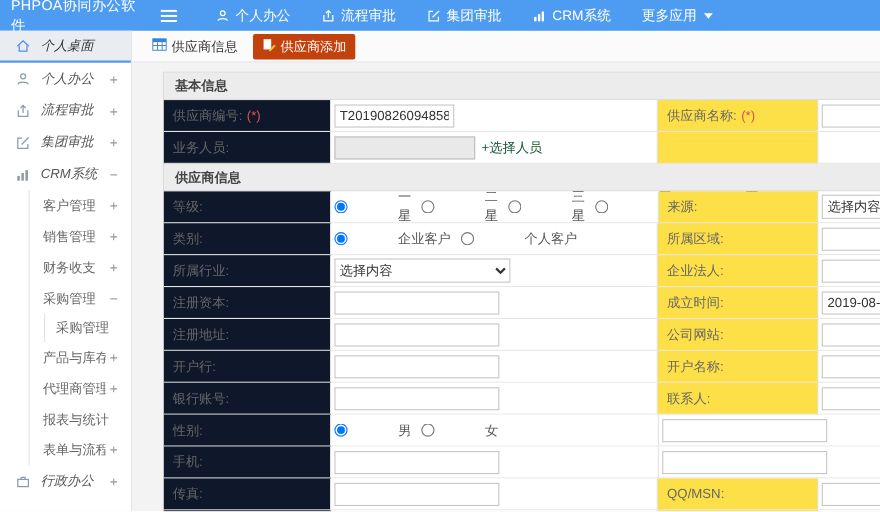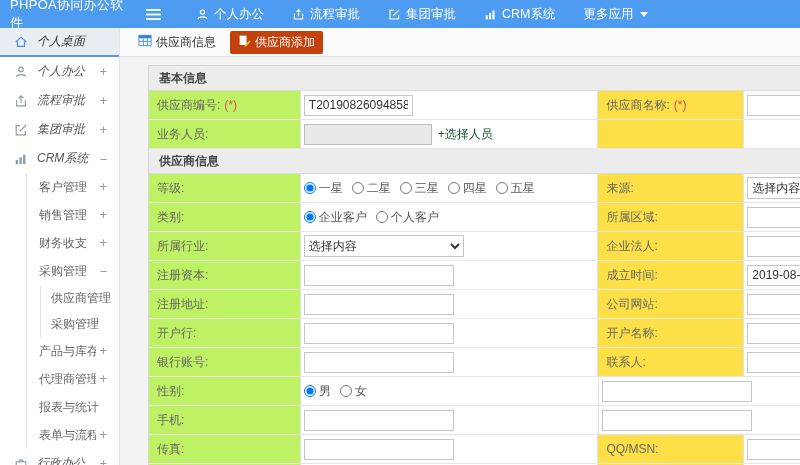--- a/index.html
+++ b/index.html
@@ -40,33 +40,33 @@
   .tab.active { background:#c2410c; color:#fff; border-radius:2px; padding:3px 8px; }
 
   
   .content { flex:1; background:#f3f3f3; overflow:hidden; }
   .formwrap { margin:8px 0 0 28px; width:652px; overflow:hidden; }
   .ftable { width:832px; border-top:1px solid #d5d5d5; border-left:1px solid #d5d5d5; }
   .sechead { height:25px; display:flex; align-items:center; padding:0 10px; background:#ececec;
     border-right:1px solid #d5d5d5; border-bottom:1px solid #dcdcdc; font-weight:bold; color:#444; }
   .frow { display:flex; height:29px; }
   .frow > div { border-right:1px solid #e0e0e0; border-bottom:1px solid #e6e6e6; display:flex; align-items:center; }
-  .lc  { width:152px; background:#bef264; color:#666; padding:0 8px; }
+  .lc  { width:152px; background:#0f172a; color:#666; padding:0 8px; }
   .fc  { width:298px; background:#fff; padding:0 3px; }
   .lc2 { width:146px; background:#fde047; color:#666; padding:0 8px; }
   .fc2 { width:236px; background:#fff; padding:0 3px; }
   .req { color:#d9534f; margin-left:4px; }
   input.txt { width:150px; height:21px; border:1px solid #c6c6c6; padding:0 4px; font-size:12px;
     font-family:"Liberation Sans",sans-serif; color:#333; background:#fff; }
   input.txt.narrow { width:109px; }
   input.txt.dis { width:128px; background:#e9e9e9; border-color:#bdbdbd; }
   select.sel { width:160px; height:22px; border:1px solid #c6c6c6; font-size:12px; background:#fff; color:#333;
     font-family:"Liberation Sans",sans-serif; }
   a.plink { color:#14532d; text-decoration:none; margin-left:6px; cursor:pointer; }
-  label.rad { display:inline-flex; align-items:center; margin-right:9px; color:#555; cursor:pointer; }
+  label.rad { display:inline-flex; align-items:center; margin-right:9px; color:#555; cursor:pointer;gap:43px; }
   label.rad input { width:12px; height:12px; margin:0 3px 0 0; }
 </style>
 </head>
 <body>
 
 <header class="topbar">
   <div class="logo">PHPOA协同办公软件</div>
   <span class="hamburger">
     <svg width="15" height="13" viewBox="0 0 15 13">
         <g fill="#fff">
@@ -186,23 +186,20 @@
     <div class="si1">
       <span class="lbl">财务收支</span>
       <span class="expand">+</span>
     </div>
     <div class="si1">
       <span class="lbl">采购管理</span>
       <span class="expand">−</span>
     </div>
     <div class="sub2">
       <div class="si2">
-            <span>供应商管理</span>
-          </div>
-      <div class="si2">
             <span>采购管理</span>
           </div>
     </div>
     <div class="si1">
       <span class="lbl">产品与库存</span>
       <span class="expand">+</span>
     </div>
     <div class="si1">
       <span class="lbl">代理商管理</span>
       <span class="expand">+</span>

